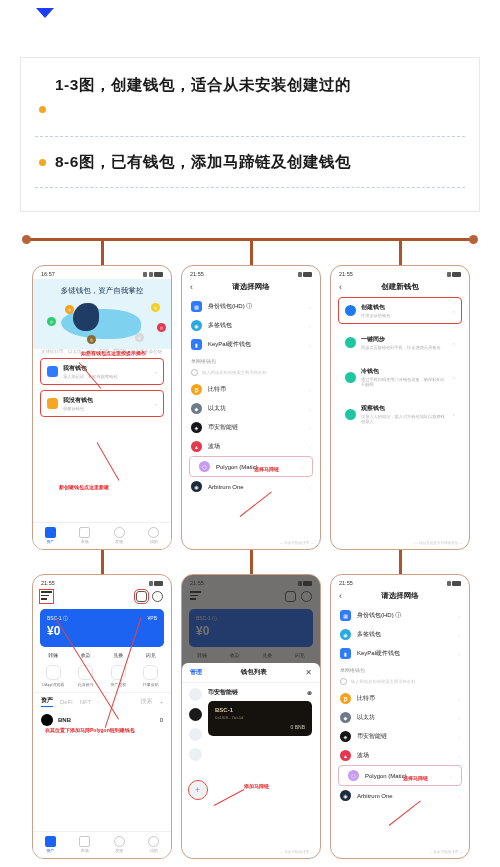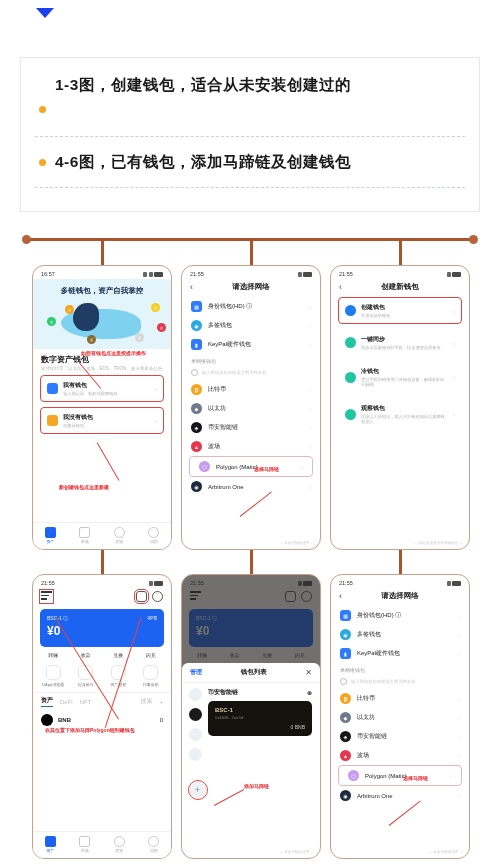--- a/index.html
+++ b/index.html
@@ -49,21 +49,21 @@
   .sb-icons{display:flex;gap:1.5px;align-items:center;}
   .sb-box{display:inline-block;width:9px;height:5px;background:#4a4a4a;border-radius:1px;}
   .sb-dot{display:inline-block;width:4px;height:5px;background:#666;border-radius:1px;}
 
   .navbar{display:flex;align-items:center;padding:3px 8px 5px;font-size:7px;color:#222;}
   .navbar .back{font-size:9px;color:#444;width:14px;}
   .navbar .title{flex:1;text-align:center;font-weight:bold;font-size:7.5px;margin-right:14px;}
 
   
   .hero{background:#e3f4fb;padding:7px 6px 4px;text-align:center;}
-  .hero h3{font-size:7.5px;color:#15314f;font-weight:bold;}
+  .hero h3{font-size:7.5px;color:#15314f;font-weight:normal;}
   .hero-art{height:46px;position:relative;margin-top:3px;}
   .blob{position:absolute;left:22px;top:10px;width:80px;height:30px;background:#7fd2ef;
         border-radius:50% 50% 40% 60%;}
   .blob2{position:absolute;left:34px;top:4px;width:26px;height:28px;background:#1f3c64;
          border-radius:60% 40% 50% 50%;}
   .coin{position:absolute;width:9px;height:9px;border-radius:50%;font-size:4px;color:#fff;
         display:flex;align-items:center;justify-content:center;}
 
   .sec-title{font-size:8px;font-weight:bold;color:#1a1a1a;padding:5px 8px 1px;}
   .sec-sub{font-size:4.5px;color:#b4b4b4;padding:0 8px 4px;}
@@ -158,21 +158,21 @@
 </div>
 
 <div class="info-card">
   <div class="info-row row-a">
     <span class="bullet"></span>
     <span class="txt">1-3图，创建钱包，适合从未安装创建过的</span>
   </div>
   <div class="dotted"></div>
   <div class="info-row row-b">
     <span class="bullet"></span>
-    <span class="txt">4-6图，已有钱包，添加马蹄链及创建钱包</span>
+    <span class="txt">8-6图，已有钱包，添加马蹄链及创建钱包</span>
   </div>
   <div class="dotted"></div>
 </div>
 
 <div class="rail">
   <span class="rail-dot l"></span>
   <span class="rail-dot r"></span>
 </div>
 <div class="drop d1"></div>
 <div class="drop d2"></div>
@@ -196,21 +196,20 @@
       <span class="blob"></span>
       <span class="blob2"></span>
       <span class="coin" style="left:8px;top:18px;background:#2ecc71">◎</span>
       <span class="coin" style="left:26px;top:6px;background:#f7a21b">◎</span>
       <span class="coin" style="left:112px;top:4px;background:#f5d020">◎</span>
       <span class="coin" style="left:118px;top:24px;background:#e5384f">◎</span>
       <span class="coin" style="left:48px;top:36px;background:#8b6b2e">◎</span>
       <span class="coin" style="left:96px;top:34px;background:#d8d8d8">◎</span>
     </div>
   </div>
-  <div class="sec-title">数字资产钱包</div>
   <div class="sec-sub">支持比特币、以太坊、波场、EOS、TRON、波卡等多条公链</div>
 
   <div class="opt hl">
     <span class="ic" style="background:#2f7bff"></span>
     <span class="txts">
       <span class="t1" style="display:block">我有钱包</span>
       <span class="t2" style="display:block">导入助记词、私钥或观察钱包</span>
     </span>
     <span class="ar">›</span>
   </div>

